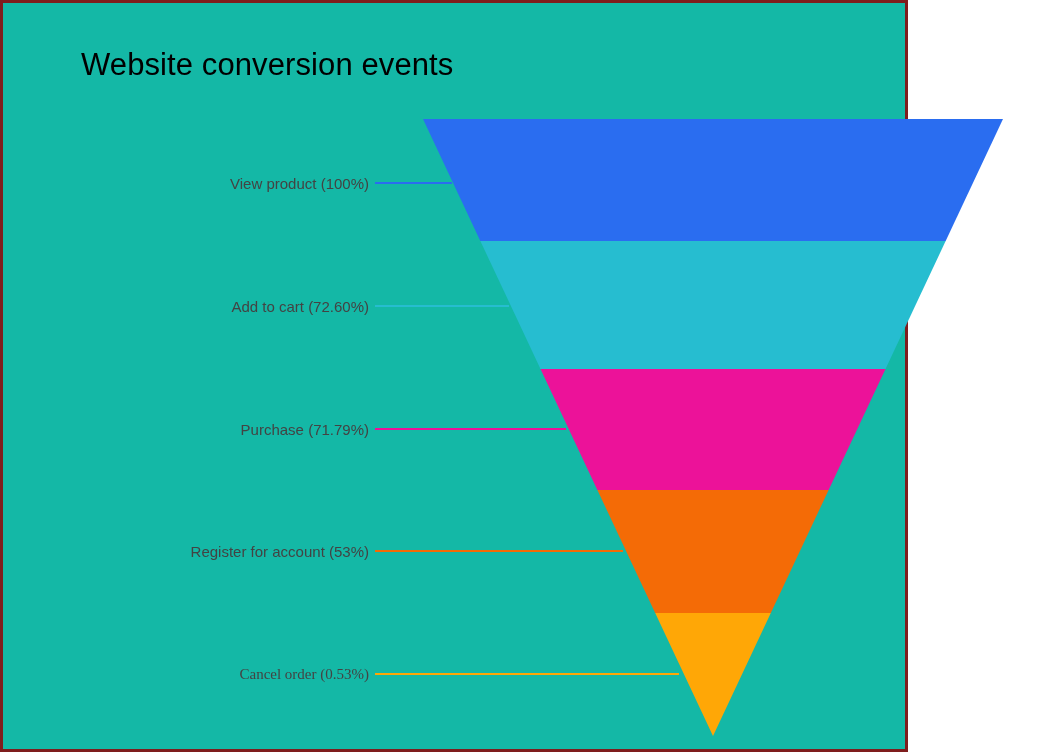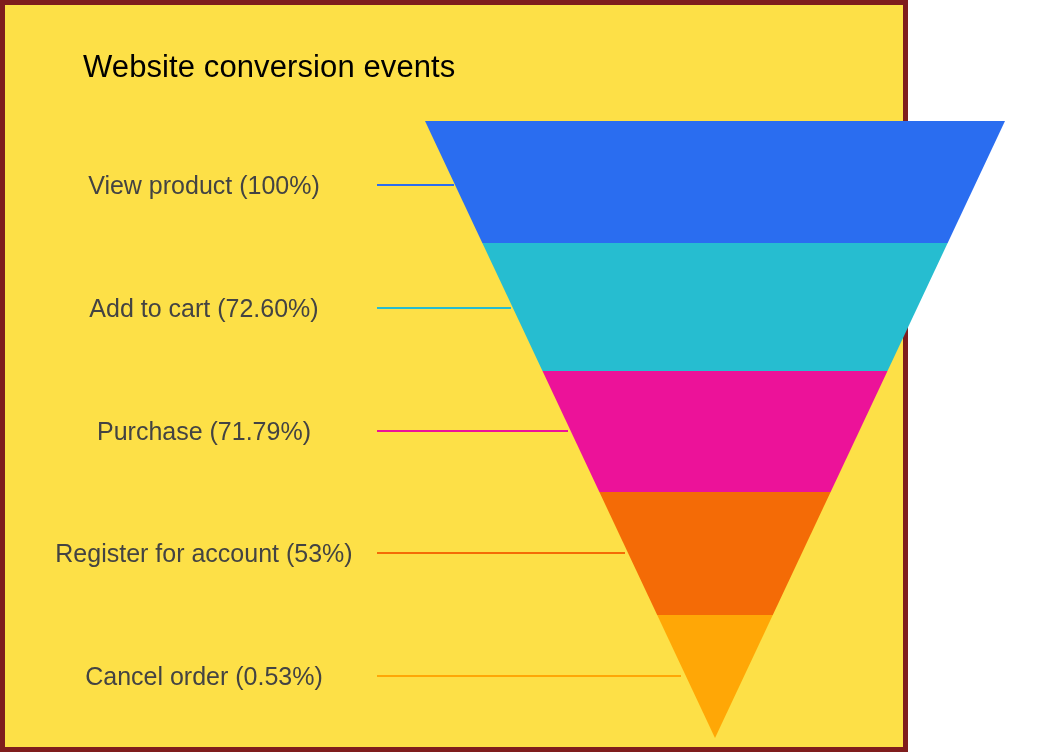--- a/index.html
+++ b/index.html
@@ -11,48 +11,47 @@
     width: 1064px;
     height: 752px;
     font-family: "Liberation Sans", sans-serif;
     overflow: hidden;
   }
   #chart-root {
     position: relative;
     width: 908px;
     height: 752px;
     box-sizing: border-box;
-    border: 5px solid #7f1d1d;
-    background: #fde047;
+    border: 3px solid #7f1d1d;
+    background: #14b8a6;
   }
   #chart-title {
     position: absolute;
     left: 78px;
     top: 44px;
     font-size: 31px;
     font-weight: 400;
     color: #000000;
     letter-spacing: 0.1px;
     white-space: nowrap;
   }
   #funnel-svg {
     position: absolute;
     left: 0;
     top: 0;
     width: 1064px;
     height: 752px;
   }
   .funnel-label {
     position: absolute;
-    font-size: 25px;
+    font-size: 15px;
     color: #434343;
     white-space: nowrap;
-    text-align: center;
+    text-align: right;
     transform: translateY(-50%);
-    padding-left: 16px;
   }
 </style>
 </head>
 <body>
 
 <div id="chart-root">
 
   <div id="chart-title">Website conversion events</div>
 
   <svg id="funnel-svg" viewBox="0 0 1064 752" xmlns="http://www.w3.org/2000/svg">
@@ -70,16 +69,16 @@
         <line x1="372" y1="548" x2="620" y2="548" stroke="#F46B06" stroke-width="2"></line>
         <line x1="372" y1="671" x2="676" y2="671" stroke="#FFA706" stroke-width="2"></line>
       </g>
   </svg>
 
   <div id="label-layer">
       <div class="funnel-label" style="left: 0px; width: 366px; top: 180px;">View product (100%)</div>
       <div class="funnel-label" style="left: 0px; width: 366px; top: 303px;">Add to cart (72.60%)</div>
       <div class="funnel-label" style="left: 0px; width: 366px; top: 426px;">Purchase (71.79%)</div>
       <div class="funnel-label" style="left: 0px; width: 366px; top: 548px;">Register for account (53%)</div>
-      <div class="funnel-label" style="left: 0px; width: 366px; top: 671px;">Cancel order (0.53%)</div>
+      <div class="funnel-label" style="left: 0px; width: 366px; top: 671px; font-family: Liberation Serif, serif;">Cancel order (0.53%)</div>
     </div>
 
 </div>
 
 </body></html>

